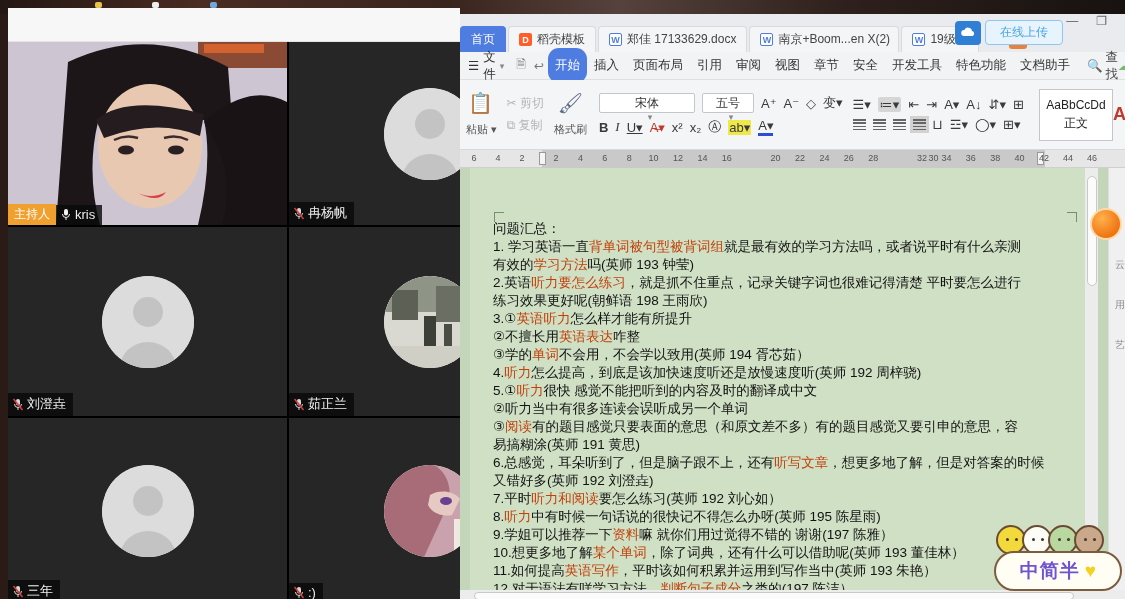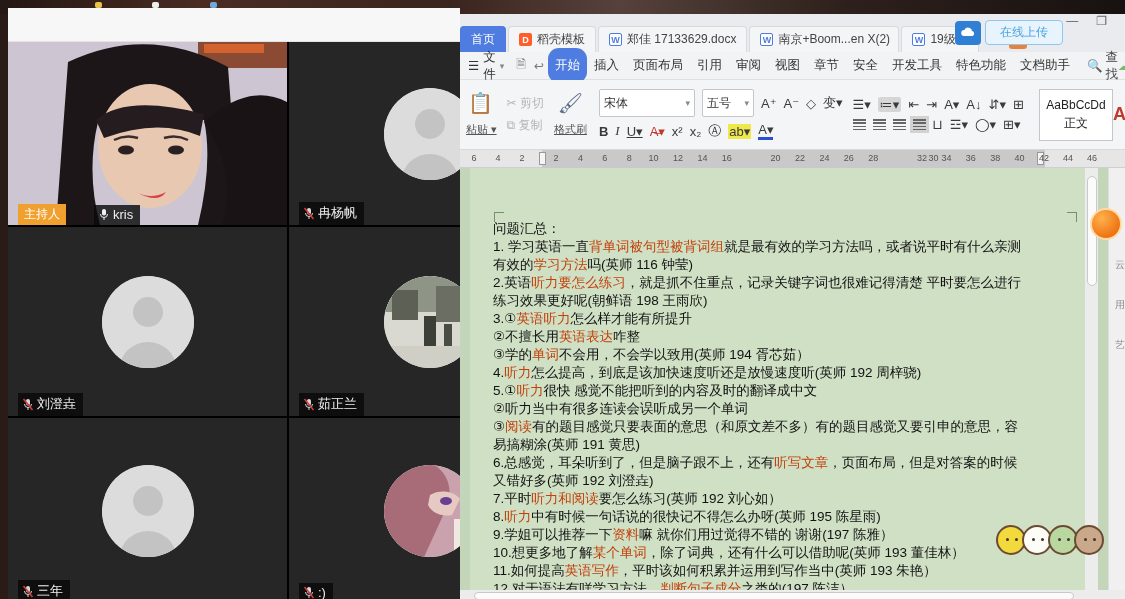--- a/index.html
+++ b/index.html
@@ -15,21 +15,21 @@
   #meet-window{position:absolute;left:8px;top:8px;width:452px;height:591px;background:#fff;}
   #meet-titlebar{height:34px;background:#f7f7f7;border-bottom:1px solid #e3e3e3;}
   #video-grid{position:absolute;left:0;top:34px;width:452px;height:557px;background:#000;
     display:grid;grid-template-columns:279px 171px;grid-template-rows:183px 189px 185px;gap:2px;}
   .tile{position:relative;background:#262626;overflow:hidden;}
   .avatar-wrap{position:absolute;top:50%;transform:translateY(-50%);}
   .tile.leftcol .avatar-wrap{left:50%;transform:translate(-50%,-50%);}
   .tile.rightcol .avatar-wrap{left:95px;}
   .ph-circle{width:92px;height:92px;border-radius:50%;background:#dcdcdc;overflow:hidden;position:relative;}
   .ph-circle svg{display:block;}
-  .name-tag{position:absolute;left:10px;bottom:0;display:flex;align-items:flex-end;font-size:13px;z-index:3;gap:28px;}
+  .name-tag{position:absolute;left:0;bottom:0;display:flex;align-items:flex-end;font-size:13px;z-index:3;}
   .host-badge{background:#efa02f;color:#fff;padding:2px 6px;display:flex;align-items:center;font-size:12px;}
   .name-label{background:rgba(10,10,10,.82);color:#eee;padding:2px 7px 3px 4px;display:flex;align-items:center;gap:3px;}
   .micico{width:12px;height:13px;flex:0 0 auto;}
   .portrait-svg{position:absolute;inset:0;width:100%;height:100%;}
 
   
   #wps-window{position:absolute;left:460px;top:14px;width:665px;height:585px;background:#eef0f2;}
   #wps-topbar{position:absolute;left:0;top:0;width:665px;height:38px;background:#e9ebee;}
   #win-controls{position:absolute;right:18px;top:0px;display:flex;gap:18px;color:#666;font-size:12px;}
   #tab-strip{position:absolute;left:0;top:10px;height:28px;display:flex;align-items:flex-end;}
@@ -50,27 +50,27 @@
   .menu-file{display:flex;align-items:center;gap:4px;padding:0 8px;}
   .mini-ico{color:#777;font-size:12px;padding:0 4px;}
   .menu-item{padding:9px 7px;border-radius:11px;white-space:nowrap;}
   .menu-item.active{background:#4f7ce0;color:#fff;}
   .menu-search{display:flex;align-items:center;gap:3px;margin-left:10px;color:#444;}
   #menu-right{margin-left:auto;display:flex;align-items:center;gap:11px;padding-right:8px;color:#888;}
 
   #toolbar{position:absolute;left:0;top:66px;width:665px;height:70px;background:#f4f5f6;border-bottom:1px solid #d9d9d9;
     display:flex;align-items:stretch;font-size:12px;color:#444;}
   .tb-group{display:flex;flex-direction:column;justify-content:center;align-items:center;padding:2px 6px;}
-  .tb-lab{font-size:11px;color:#555;margin-top:8px;text-decoration:underline;}
+  .tb-lab{font-size:11px;color:#555;margin-top:8px;}
   .big-ico{font-size:20px;color:#5a6b88;line-height:22px;}
   .gray{color:#b5b5b5;}
   .tb-col{display:flex;flex-direction:column;justify-content:center;gap:5px;padding:0 4px;}
   .tb-row{display:flex;align-items:center;gap:7px;}
   .sel{background:#fff;border:1px solid #c4c6ca;border-radius:2px;font-size:12px;color:#333;
-    display:flex;align-items:center;justify-content:space-between;padding:1px 4px;height:28px;}
+    display:flex;align-items:center;justify-content:space-between;padding:1px 4px;height:20px;flex-direction:column;}
   .sel .car{color:#888;font-size:9px;margin-left:6px;}
   .fmt{font-size:13px;color:#3a3a3a;}
   .fmt.active{background:#d6d6d6;border-radius:2px;padding:0 2px;}
   .alg{display:inline-block;width:13px;height:11px;
     background:repeating-linear-gradient(#666 0 1.5px,transparent 1.5px 3.4px);}
   .alg.active{outline:3px solid #d2d2d2;background-color:#d2d2d2;}
   #style-gallery{margin-left:auto;display:flex;align-items:center;}
   .style-box{background:#fff;border:1px solid #c4c6ca;width:74px;height:52px;display:flex;flex-direction:column;
     align-items:center;justify-content:center;gap:3px;font-size:12px;color:#222;}
   .style-red-a{color:#c0392b;font-size:18px;font-weight:bold;width:12px;overflow:hidden;}
@@ -456,32 +456,32 @@
         <span class="rnum" style="left: 632px;">46</span>
       </div>
 
     <div id="doc-area">
       <div id="doc-page">
         <span class="crop-mark" id="crop-left"></span>
         <span class="crop-mark" id="crop-right"></span>
         <div id="doc-text">
             <div class="dline"><span>问题汇总：</span></div>
             <div class="dline"><span>1. 学习英语一直</span><span class="run-link">背单词被句型被背词组</span><span>就是最有效的学习方法吗，或者说平时有什么亲测</span></div>
-            <div class="dline"><span>有效的</span><span class="run-link">学习方法</span><span>吗(英师 116 钟莹)</span></div>
+            <div class="dline"><span>有效的</span><span class="run-link">学习方法</span><span>吗(英师 193 钟莹)</span></div>
             <div class="dline"><span>2.英语</span><span class="run-link">听力要怎么练习</span><span>，就是抓不住重点，记录关键字词也很难记得清楚 平时要怎么进行</span></div>
             <div class="dline"><span>练习效果更好呢(朝鲜语 198 王雨欣)</span></div>
             <div class="dline"><span>3.①</span><span class="run-link">英语听力</span><span>怎么样才能有所提升</span></div>
             <div class="dline"><span>②不擅长用</span><span class="run-link">英语表达</span><span>咋整</span></div>
             <div class="dline"><span>③学的</span><span class="run-link">单词</span><span>不会用，不会学以致用(英师 194 胥芯茹）</span></div>
             <div class="dline"><span>4.</span><span class="run-link">听力</span><span>怎么提高，到底是该加快速度听还是放慢速度听(英师 192 周梓骁)</span></div>
             <div class="dline"><span>5.①</span><span class="run-link">听力</span><span>很快 感觉不能把听到的内容及时的翻译成中文</span></div>
             <div class="dline"><span>②听力当中有很多连读会误听成另一个单词</span></div>
             <div class="dline"><span>③</span><span class="run-link">阅读</span><span>有的题目感觉只要表面的意思（和原文差不多）有的题目感觉又要引申的意思，容</span></div>
             <div class="dline"><span>易搞糊涂(英师 191 黄思)</span></div>
-            <div class="dline"><span>6.总感觉，耳朵听到了，但是脑子跟不上，还有</span><span class="run-link">听写文章</span><span>，页面布局，但是对答案的时候</span></div>
+            <div class="dline"><span>6.总感觉，耳朵听到了，但是脑子跟不上，还有</span><span class="run-link">听写文章</span><span>，想更多地了解，但是对答案的时候</span></div>
             <div class="dline"><span>又错好多(英师 192 刘澄垚)</span></div>
             <div class="dline"><span>7.平时</span><span class="run-link">听力和阅读</span><span>要怎么练习(英师 192 刘心如）</span></div>
             <div class="dline"><span>8.</span><span class="run-link">听力</span><span>中有时候一句话说的很快记不得怎么办呀(英师 195 陈星雨)</span></div>
             <div class="dline"><span>9.学姐可以推荐一下</span><span class="run-link">资料</span><span>嘛 就你们用过觉得不错的 谢谢(197 陈雅）</span></div>
             <div class="dline"><span>10.想更多地了解</span><span class="run-link">某个单词</span><span>，除了词典，还有什么可以借助呢(英师 193 董佳林）</span></div>
             <div class="dline"><span>11.如何提高</span><span class="run-link">英语写作</span><span>，平时该如何积累并运用到写作当中(英师 193 朱艳）</span></div>
             <div class="dline"><span>12.对于语法有咩学习方法，</span><span class="run-link">判断句子成分</span><span>之类的(197 陈洁）</span></div>
           </div>
       </div>
       <div id="v-scroll">
@@ -501,15 +501,19 @@
 
   </div>
 
   <div id="sticker">
     <div id="chicks">
       <span class="chick" style="background:#f2d93c"></span>
       <span class="chick" style="background:#fdfdf8"></span>
       <span class="chick" style="background:#b9d8a0"></span>
       <span class="chick" style="background:#c9a989"></span>
     </div>
+    <div id="sticker-bubble">
+      <span id="sticker-text">中简半</span>
+      <span id="sticker-heart">♥</span>
+    </div>
   </div>
 
 </div>
 
 </body></html>

